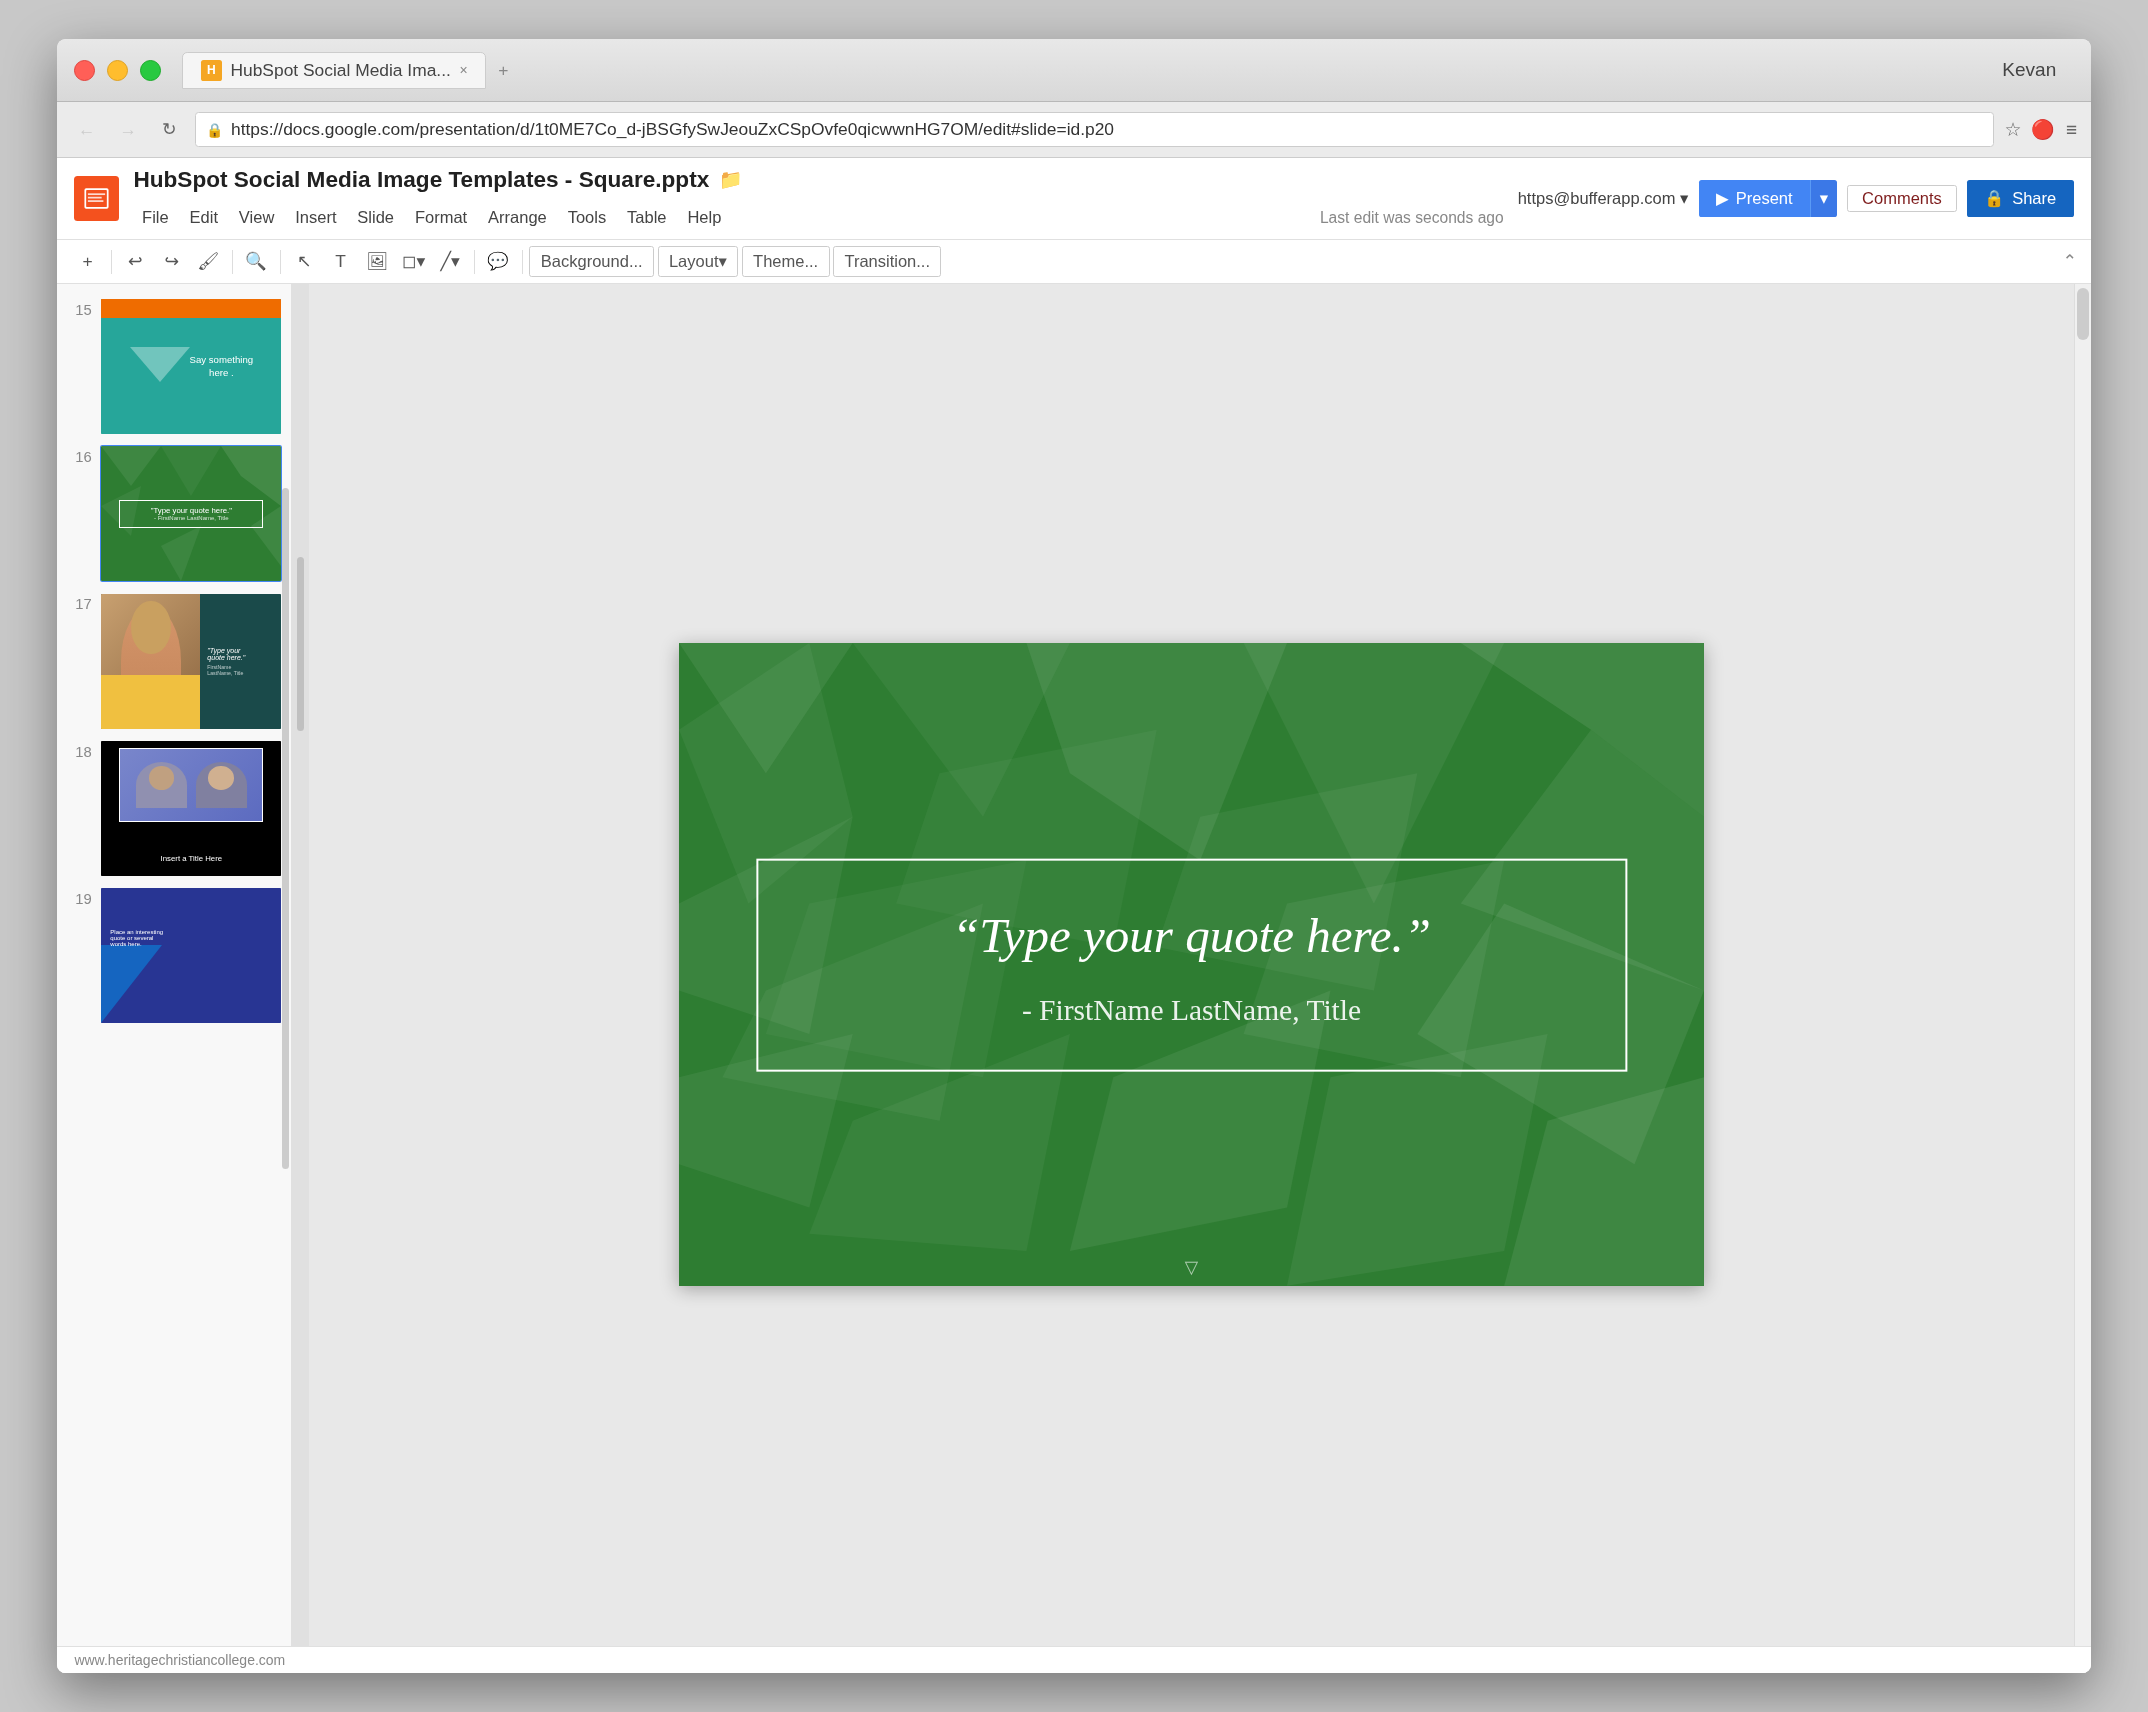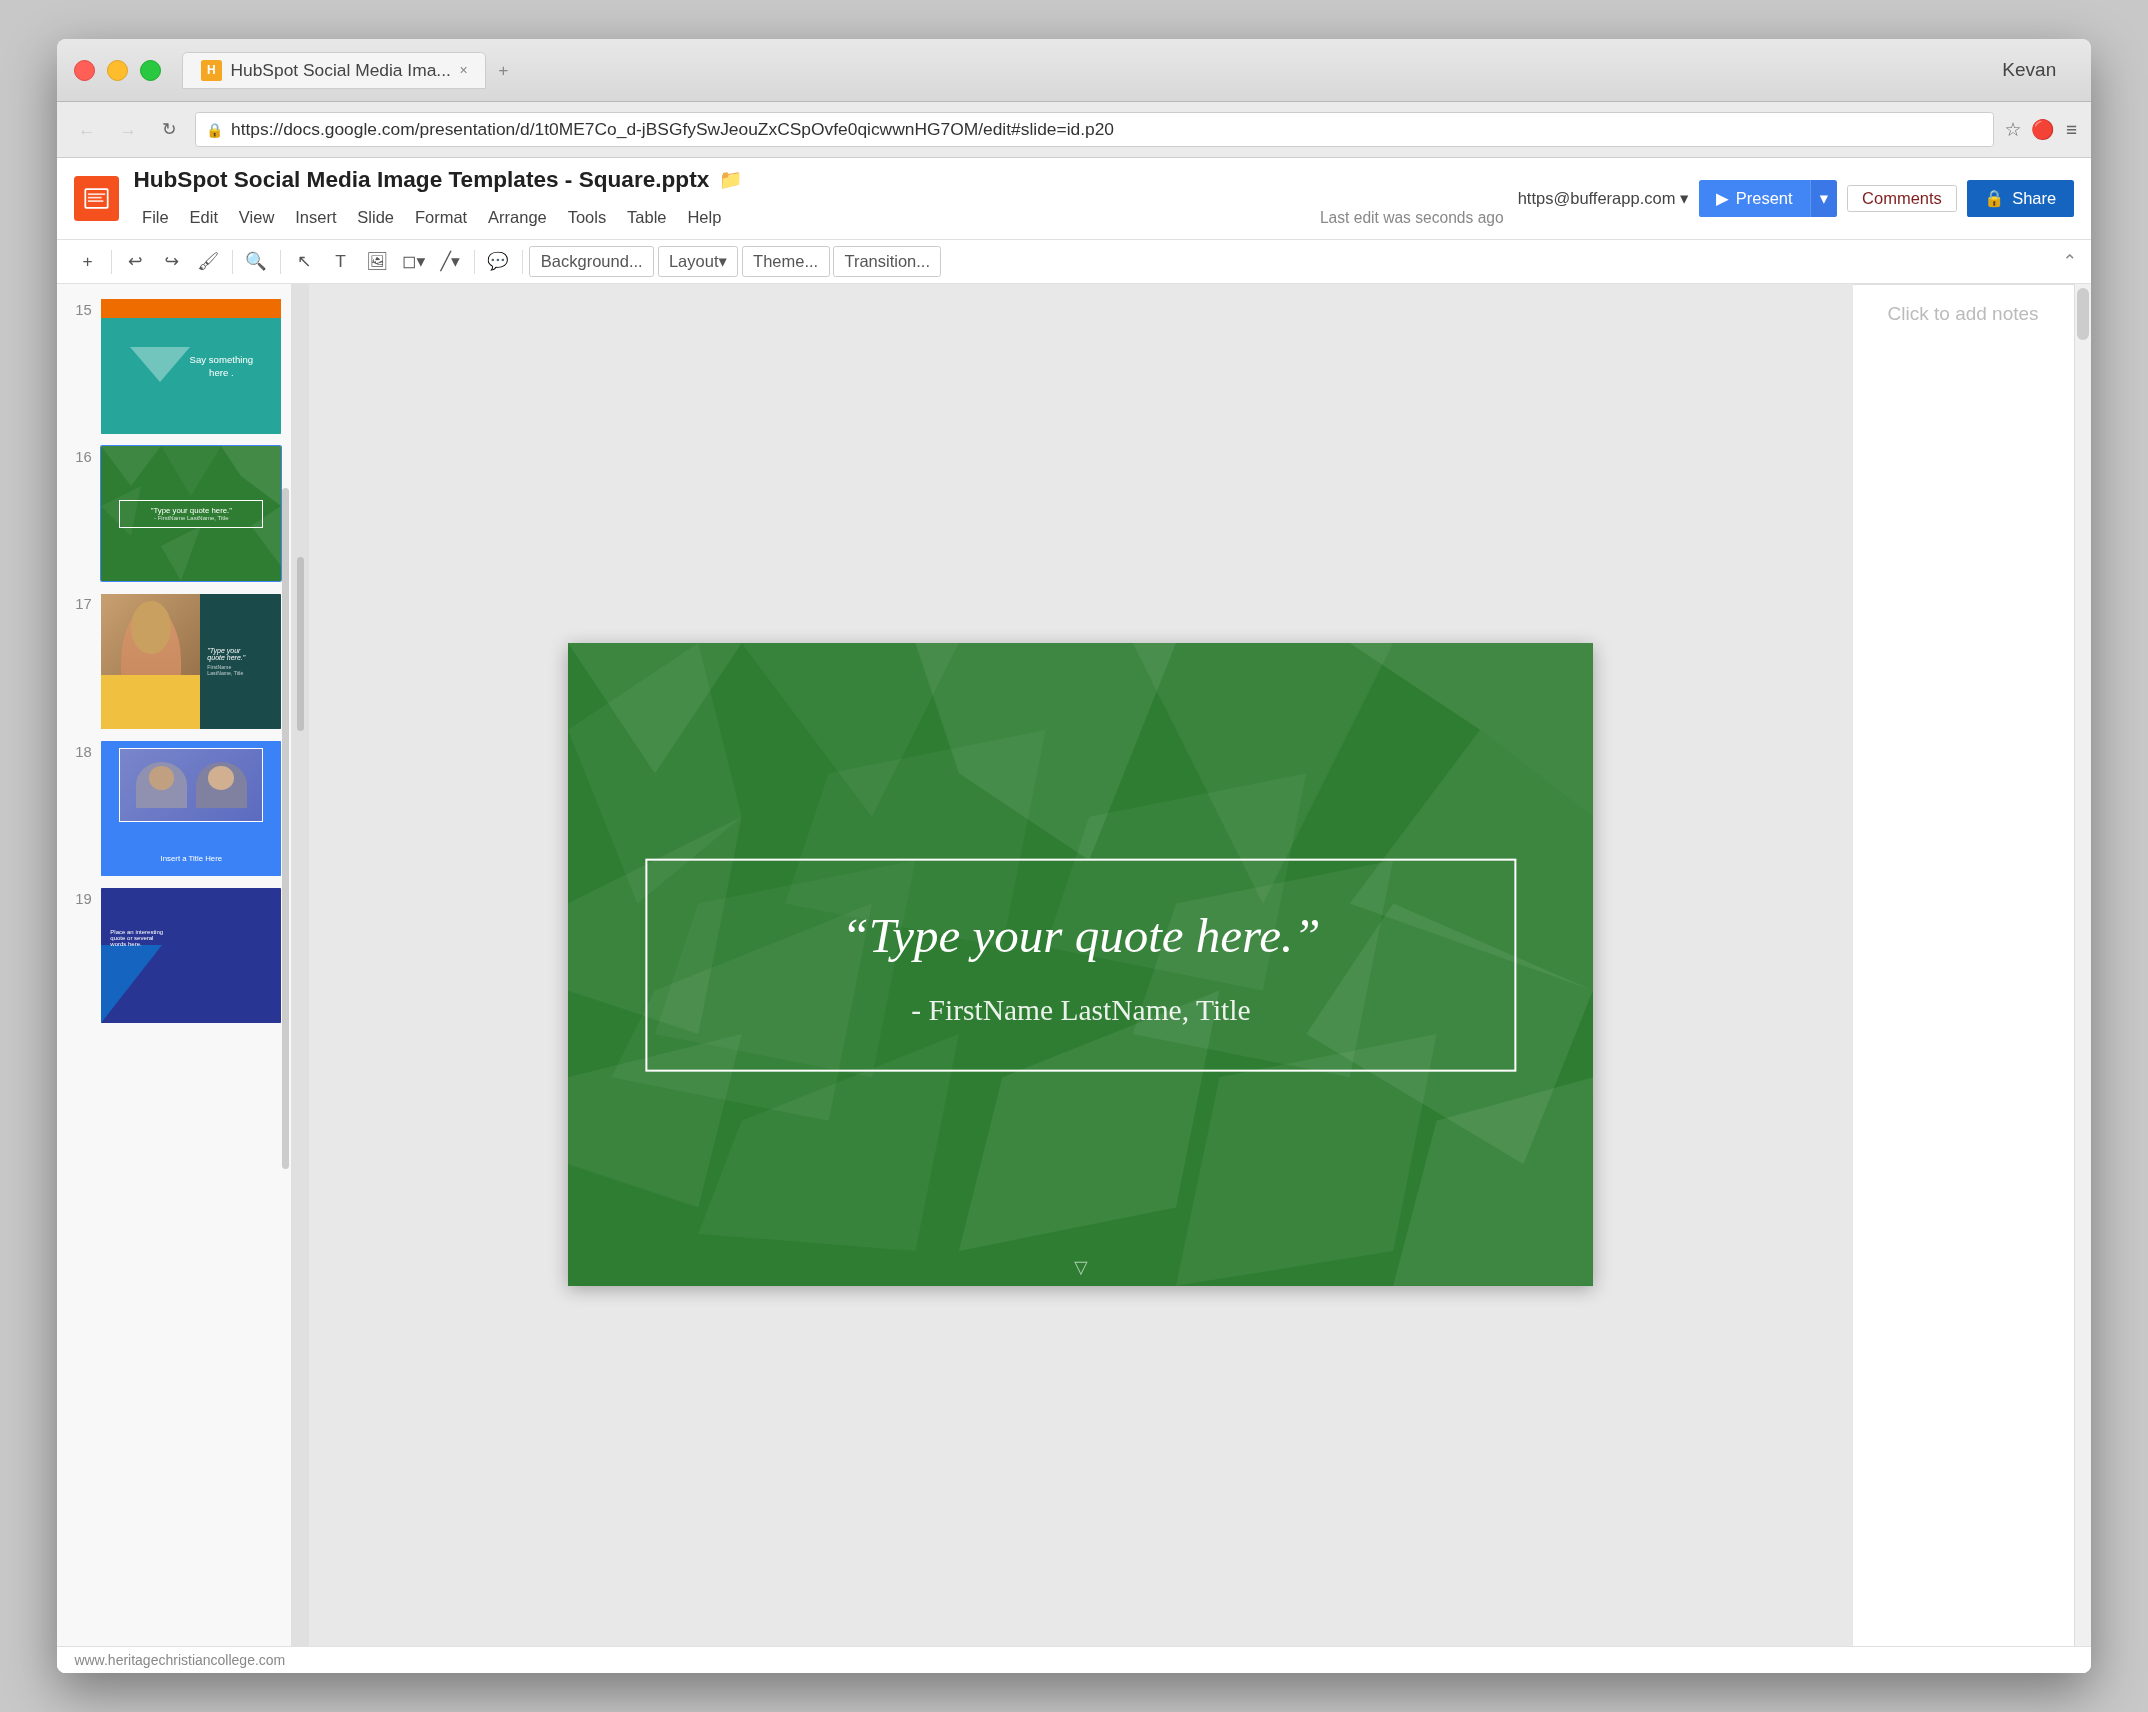--- a/index.html
+++ b/index.html
@@ -373,21 +373,21 @@
       position: absolute;
       right: 0; top: 0; bottom: 0;
       width: 45%;
       display: flex;
       flex-direction: column;
       justify-content: center;
       padding: 7px;
     }
     .slide17-text { font-size: 7px; color: white; font-style: italic; }
     
-    .slide18 { background: #3b82f6; }
+    .slide18 { background: #000000; }
     .slide18-photo {
       position: absolute;
       left: 10%; top: 5%;
       width: 80%;
       height: 55%;
       background: linear-gradient(135deg, #7986cb, #5c6bc0);
       border: 1.7px solid white;
     }
     .slide18-text {
       position: absolute;
@@ -763,23 +763,20 @@
 
               <div class="slide-content-box">
                 <div class="slide-quote">“Type your quote here.”</div>
                 <div class="slide-author">- FirstName LastName, Title</div>
               </div>
 
               <div class="slide-nav-triangle">▽</div>
             </div>
           </div>
 
-          <div class="notes-area">
-            <span>Click to add notes</span>
-          </div>
         </div>
       </div>
 
       <div class="right-scrollbar">
         <div class="scrollbar-thumb"></div>
       </div>
     </div>
 
     <div class="status-bar">
       <span>www.heritagechristiancollege.com</span>

